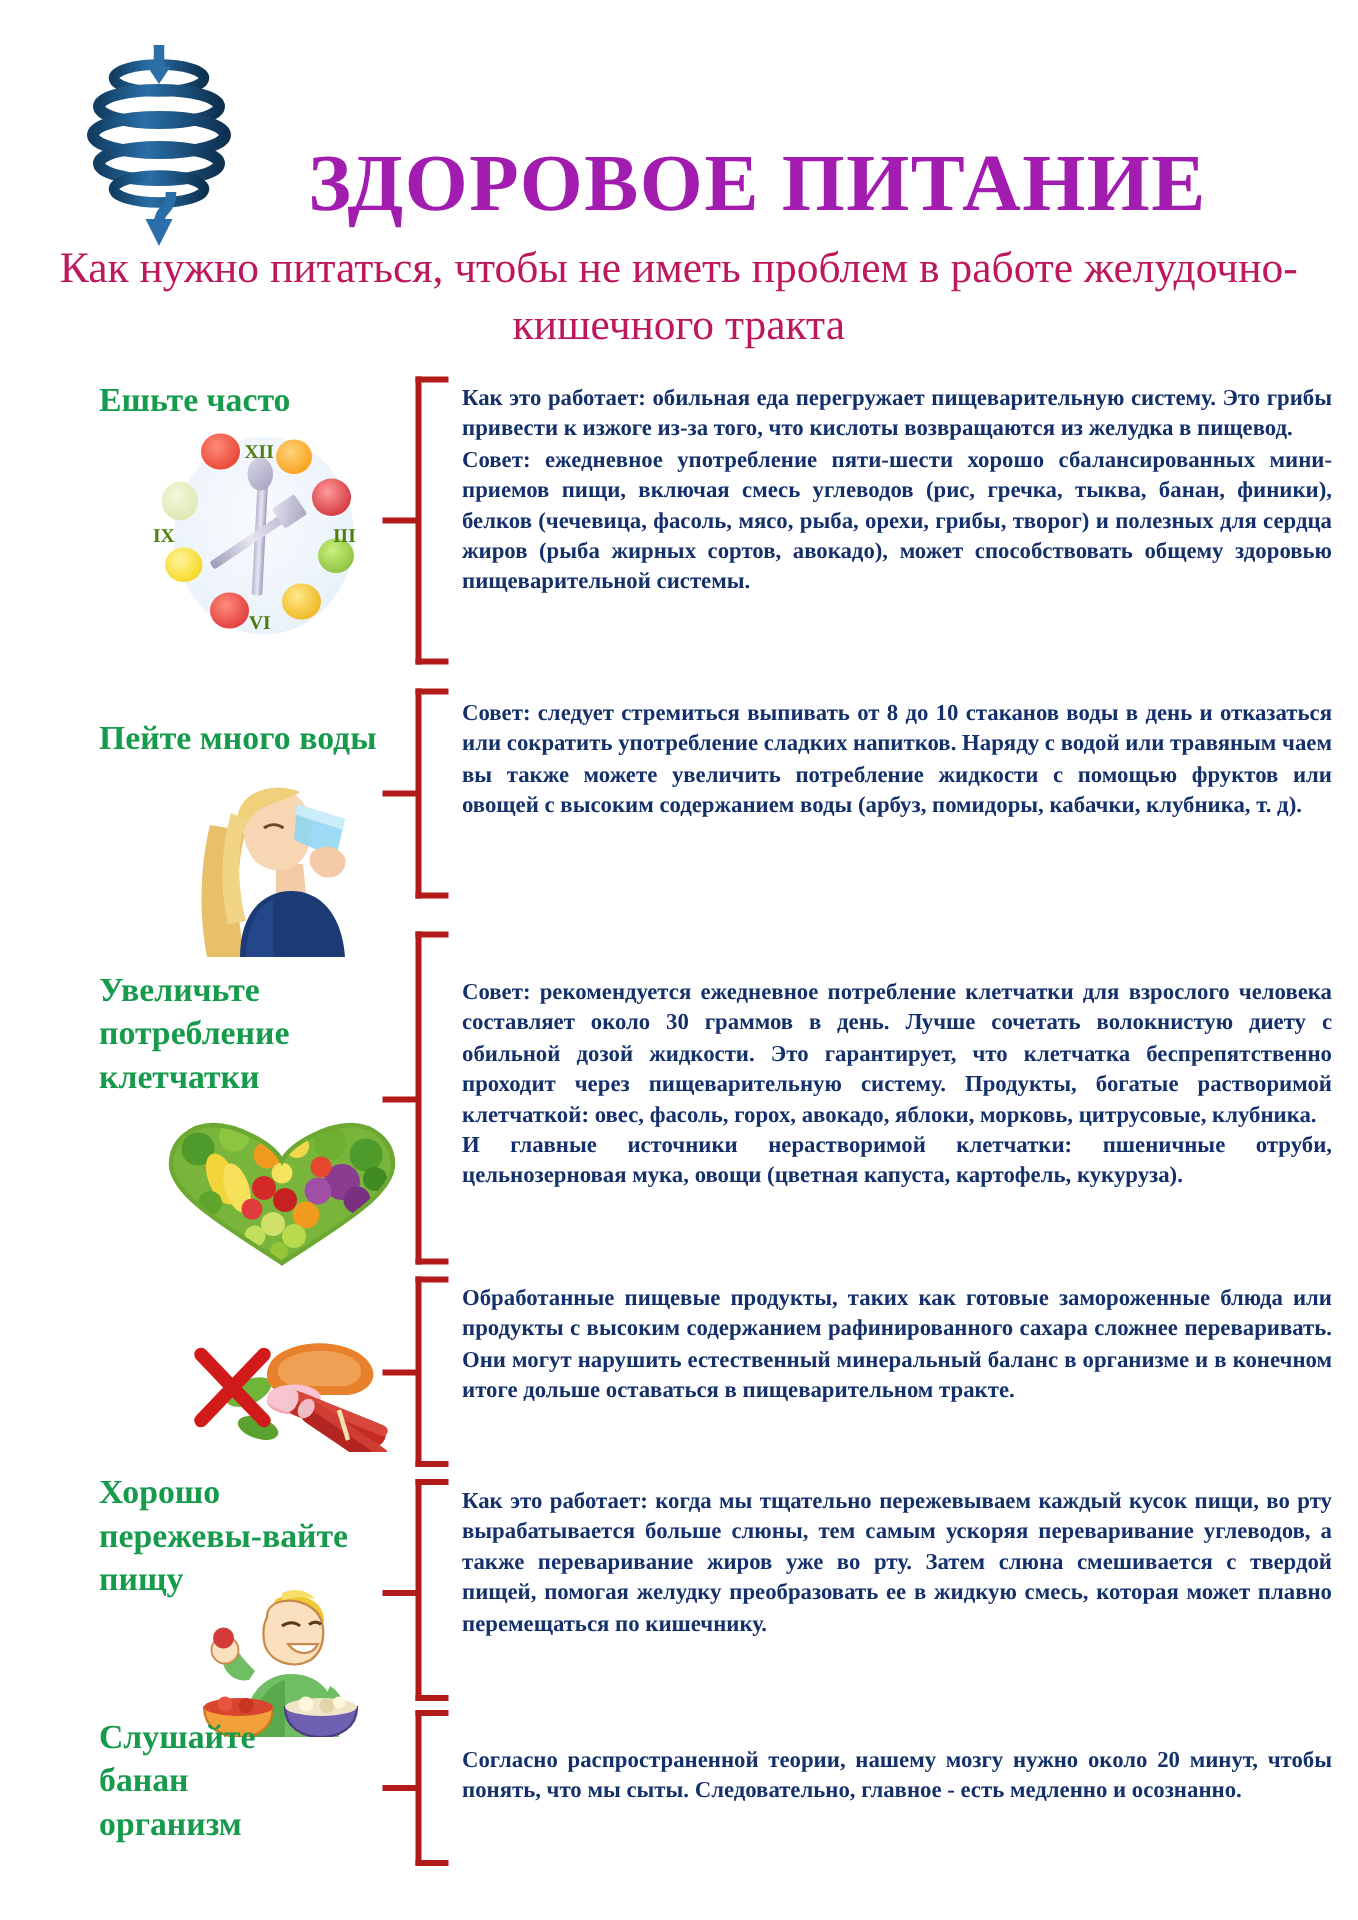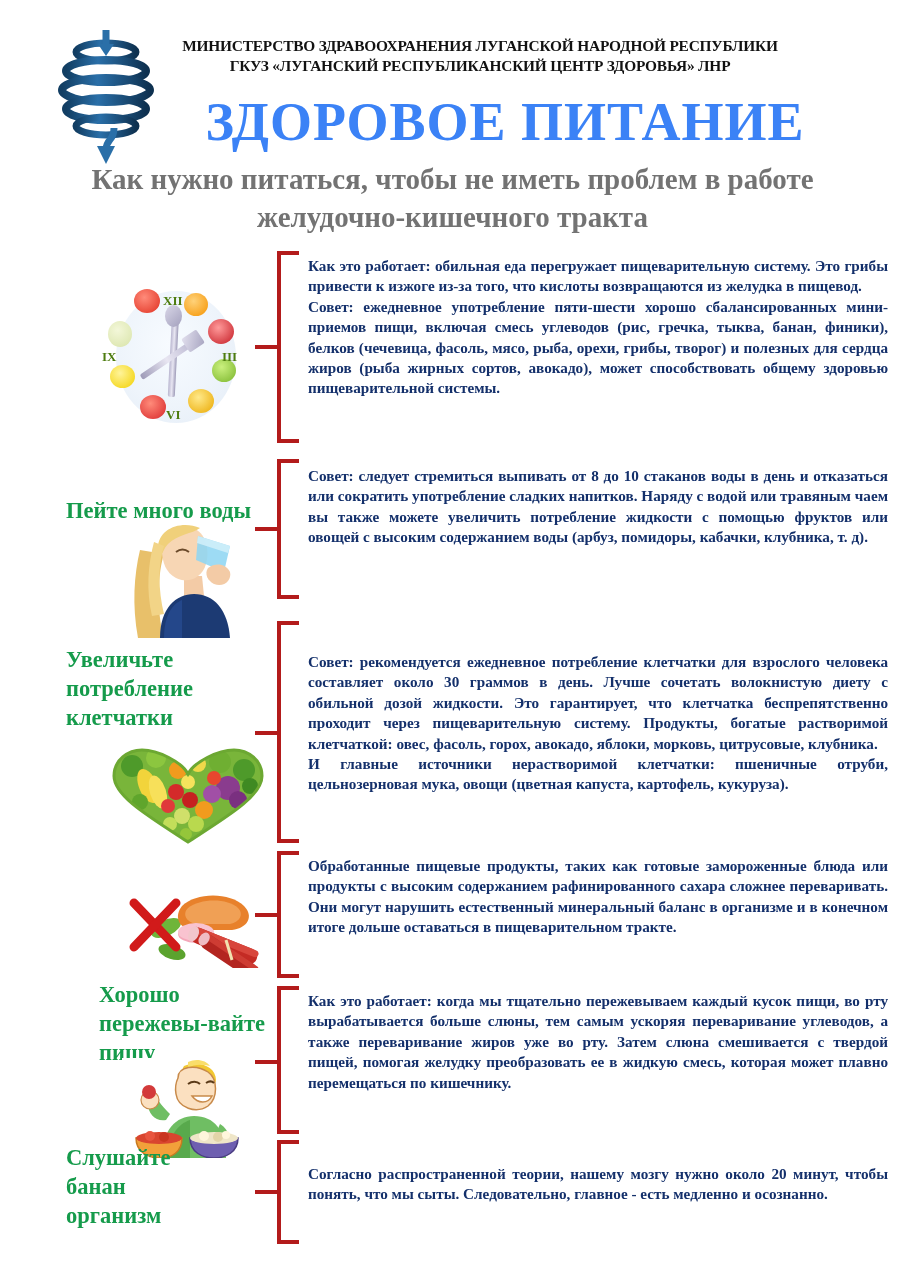--- a/index.html
+++ b/index.html
@@ -26,29 +26,29 @@
     font-weight:bold;color:#121212;
     letter-spacing:-0.2px;
   }
   .ministry .l1{font-size:15.4px;line-height:20px;}
   .ministry .l2{font-size:15.4px;line-height:20px;}
 
   .maintitle{
     position:absolute;left:155px;top:93px;width:700px;
     text-align:center;
     font-size:54px;line-height:58px;font-weight:bold;
-    color:#3b82f6;
+    color:#a21caf;
     font-family:"Liberation Serif", serif;
     letter-spacing:1px;
   }
   .subtitle{
     position:absolute;left:35px;top:160px;width:835px;
     text-align:center;
-    font-size:29px;line-height:38px;font-weight:bold;
-    color:#737373;
+    font-size:29px;line-height:38px;font-weight:normal;
+    color:#be185d;
     font-family:"Liberation Serif", serif;
   }
 
   .head{
     position:absolute;
     color:#159B4B;
     font-weight:bold;
     font-size:22.5px;
     line-height:29px;
     font-family:"Liberation Serif", serif;
@@ -140,29 +140,26 @@
         <ellipse cx="54" cy="100" rx="30" ry="9" fill="none" stroke="url(#lg)" stroke-width="7"></ellipse>
 
         <path d="M54 4 L54 24" stroke="#2A6FA8" stroke-width="7" fill="none"></path>
         <path d="M46 18 L54 30 L62 18 Z" fill="#2A6FA8"></path>
 
         <path d="M62 102 C62 116, 54 112, 54 124" stroke="#2A6FA8" stroke-width="7" fill="none"></path>
         <path d="M45 120 L54 138 L63 120 Z" fill="#2A6FA8"></path>
       </svg>
     </div>
 
-    <div class="ministry">
-      <div class="l1">МИНИСТЕРСТВО ЗДРАВООХРАНЕНИЯ ЛУГАНСКОЙ НАРОДНОЙ РЕСПУБЛИКИ</div>
-      <div class="l2">ГКУЗ «ЛУГАНСКИЙ РЕСПУБЛИКАНСКИЙ ЦЕНТР ЗДОРОВЬЯ» ЛНР</div>
-    </div>
 
     <div class="maintitle">ЗДОРОВОЕ ПИТАНИЕ</div>
     <div class="subtitle">Как нужно питаться, чтобы не иметь проблем в работе желудочно-кишечного тракта</div>
   </div>
 
+  <div class="head" style="top:252px;width:175px;">Ешьте часто</div>
 
   <div class="illus clock">
     <div class="plate"></div>
 
     <div class="fruit" style="left:34px;top:6px;width:26px;height:24px;background:radial-gradient(circle at 40% 35%,#ff8b7a,#e03020);"></div>
     <div class="fruit" style="left:84px;top:10px;width:24px;height:23px;background:radial-gradient(circle at 40% 35%,#ffd27a,#f59300);"></div>
     <div class="fruit" style="left:108px;top:36px;width:26px;height:25px;background:radial-gradient(circle at 40% 35%,#ff9a9a,#c41b24);"></div>
     <div class="fruit" style="left:112px;top:76px;width:24px;height:23px;background:radial-gradient(circle at 40% 35%,#caf07e,#7ab52c);"></div>
     <div class="fruit" style="left:88px;top:106px;width:26px;height:24px;background:radial-gradient(circle at 40% 35%,#ffe98a,#eaa800);"></div>
     <div class="fruit" style="left:40px;top:112px;width:26px;height:24px;background:radial-gradient(circle at 40% 35%,#ff8b7a,#d8262a);"></div>
@@ -180,21 +177,21 @@
     <div class="rn" style="left:2px;top:66px;">IX</div>
   </div>
 
   <div class="bracket" style="top:251px;height:192px;"></div>
   <div class="tick" style="top:345px;"></div>
   <div class="body" style="top:256px;">
     <p>Как это работает: обильная еда перегружает пищеварительную систему. Это грибы привести к изжоге из-за того, что кислоты возвращаются из желудка в пищевод.</p>
     <p>Совет: ежедневное употребление пяти-шести хорошо сбалансированных мини-приемов пищи, включая смесь углеводов (рис, гречка, тыква, банан, финики), белков (чечевица, фасоль, мясо, рыба, орехи, грибы, творог) и полезных для сердца жиров (рыба жирных сортов, авокадо), может способствовать общему здоровью пищеварительной системы.</p>
   </div>
 
-  <div class="head j" style="top:477px;width:185px;margin-top:19px;">Пейте много воды</div>
+  <div class="head j" style="top:477px;width:185px;">Пейте много воды</div>
 
   <div class="illus woman">
     <svg viewBox="0 0 150 118" width="150" height="118">
 
       <path d="M28 30 C22 55, 20 85, 26 118 L52 118 C44 90, 46 52, 52 34 Z" fill="#E8C06A"></path>
 
       <path d="M72 56 L72 76 L92 76 L90 56 Z" fill="#F3CBA6"></path>
 
       <path d="M48 118 C48 88, 64 74, 82 74 C102 74, 116 90, 118 118 Z" fill="#1C3A73"></path>
 
@@ -300,21 +297,21 @@
       <path d="M48 5 L6 49" stroke="#D11A1A" stroke-width="9" stroke-linecap="round"></path>
     </svg>
   </div>
 
   <div class="bracket" style="top:851px;height:127px;"></div>
   <div class="tick" style="top:913px;"></div>
   <div class="body" style="top:856px;">
     <p>Обработанные пищевые продукты, таких как готовые замороженные блюда или продукты с высоким содержанием рафинированного сахара сложнее переваривать. Они могут нарушить естественный минеральный баланс в организме и в конечном итоге дольше оставаться в пищеварительном тракте.</p>
   </div>
 
-  <div class="head" style="top:980px;width:175px;margin-left:33px;">Хорошо пережевы-вайте пищу</div>
+  <div class="head" style="top:980px;width:175px;">Хорошо пережевы-вайте пищу</div>
 
   <div class="illus chew">
     <svg viewBox="0 0 128 100" width="128" height="100">
       <rect x="0" y="0" width="128" height="100" fill="#FFFFFF"></rect>
 
       <path d="M62 8 C76 2, 94 8, 94 22 C94 26, 90 28, 88 26 C86 20, 78 16, 68 18 C62 19, 58 14, 62 8 Z" fill="#F2C832"></path>
       <path d="M66 4 C74 0, 84 2, 88 8 C80 6, 72 6, 66 10 Z" fill="#FADE6A"></path>
 
       <path d="M56 20 C56 8, 74 6, 86 14 C96 21, 96 40, 86 48 C74 56, 56 50, 54 36 C53 30, 54 24, 56 20 Z" fill="#FBE0C0" stroke="#C88A4A" stroke-width="1.5"></path>
 

